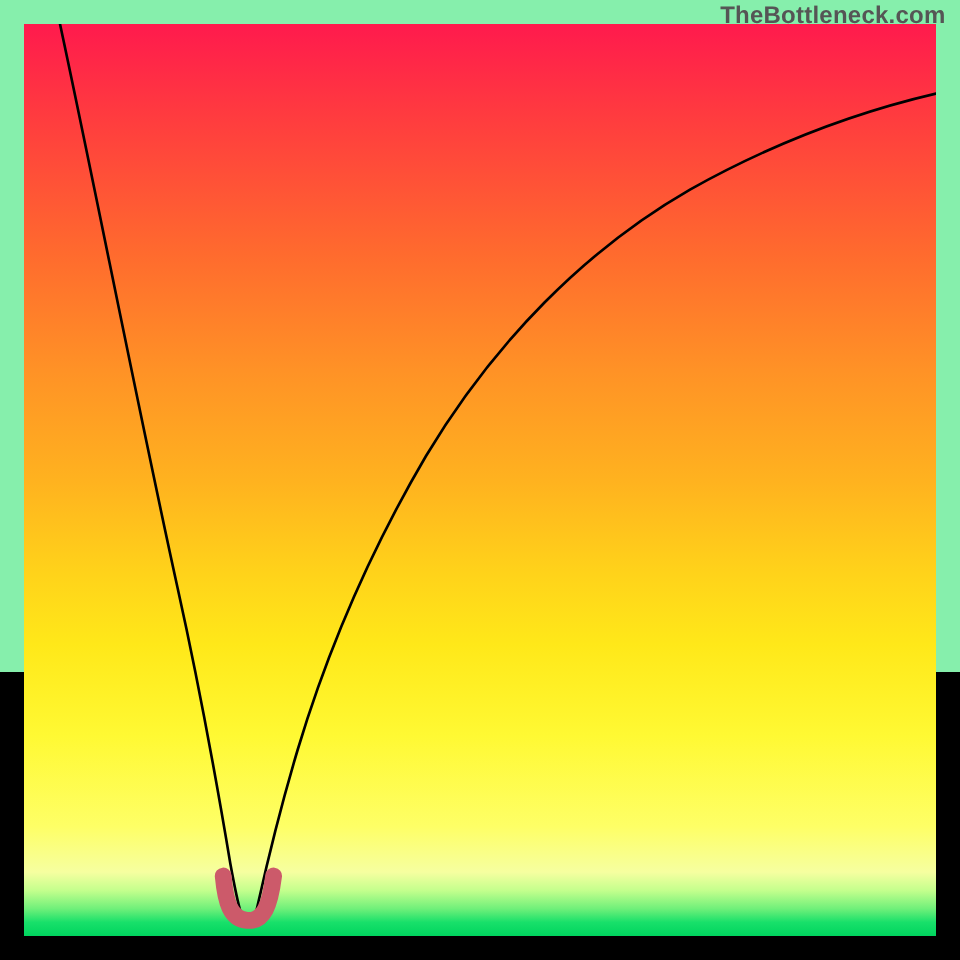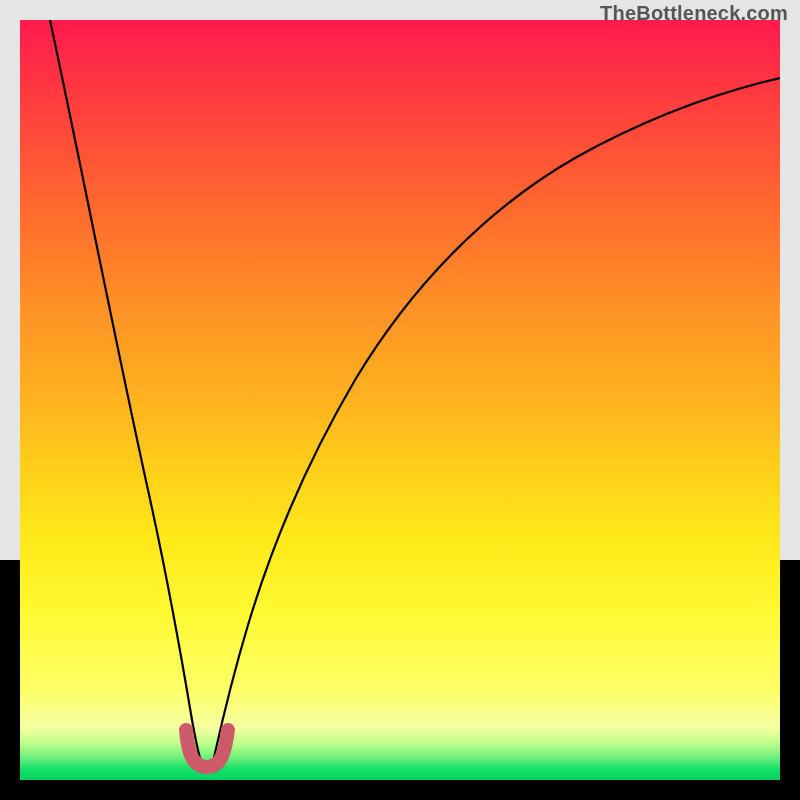--- a/index.html
+++ b/index.html
@@ -9,21 +9,21 @@
     height: 800px;
     background: #000;
     overflow: hidden;
   }
   .frame {
     position: absolute;
     top: 0;
     left: 0;
     width: 800px;
     height: 560px;
-    background: #e5e5e5;
+    background: #86efac;
   }
   .plot-area {
     position: absolute;
     left: 20px;
     top: 20px;
     width: 760px;
     height: 760px;
     overflow: hidden;
   }
   .gradient {

